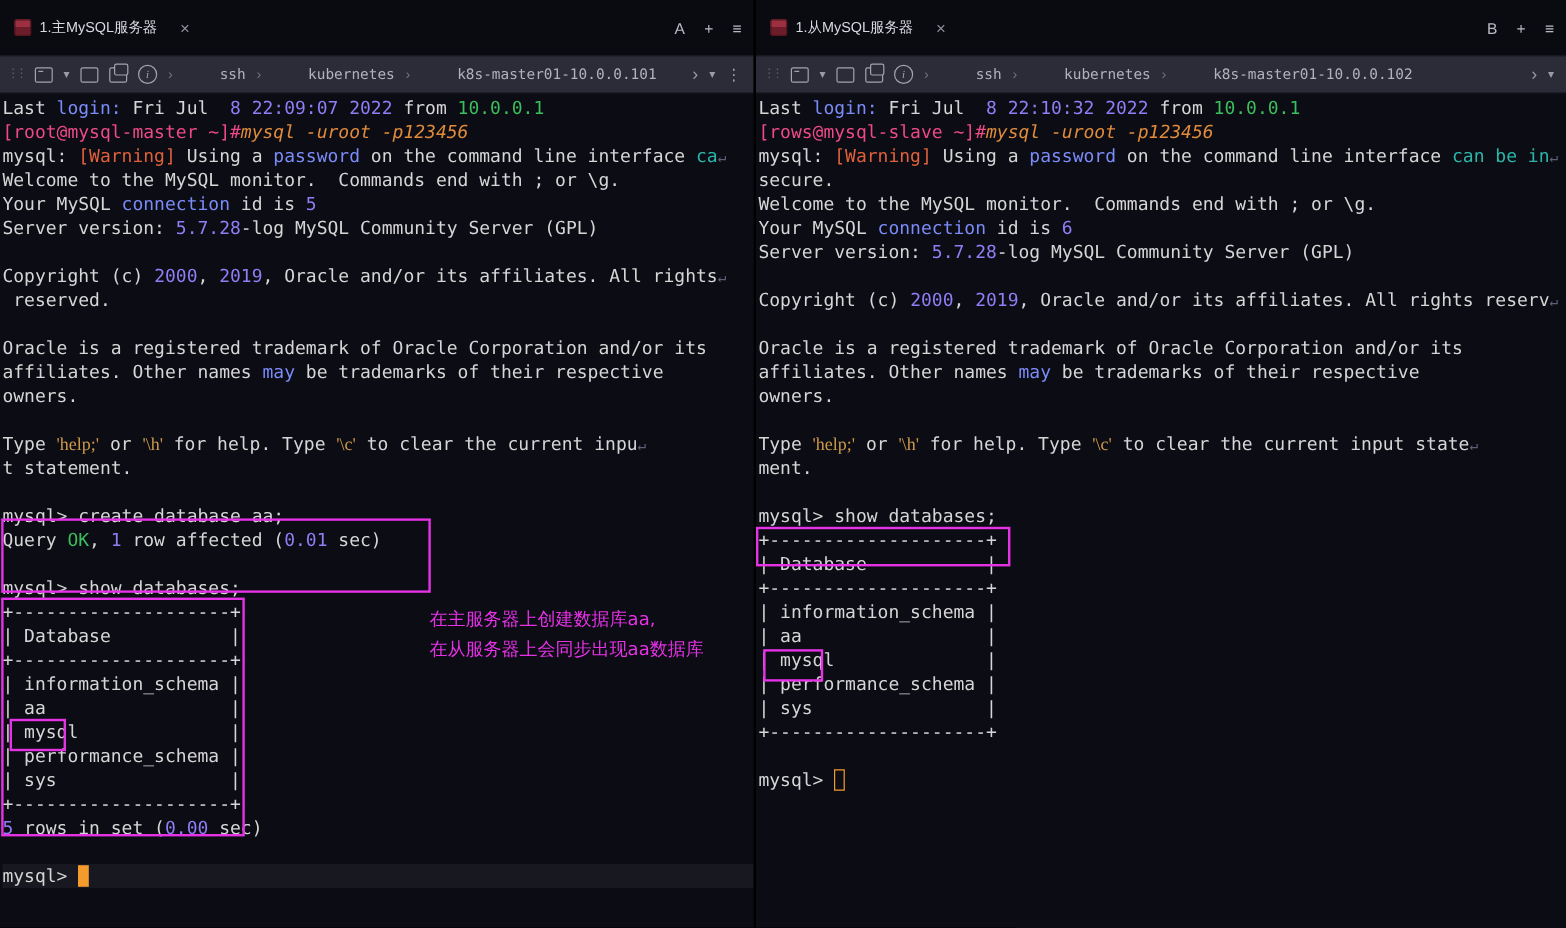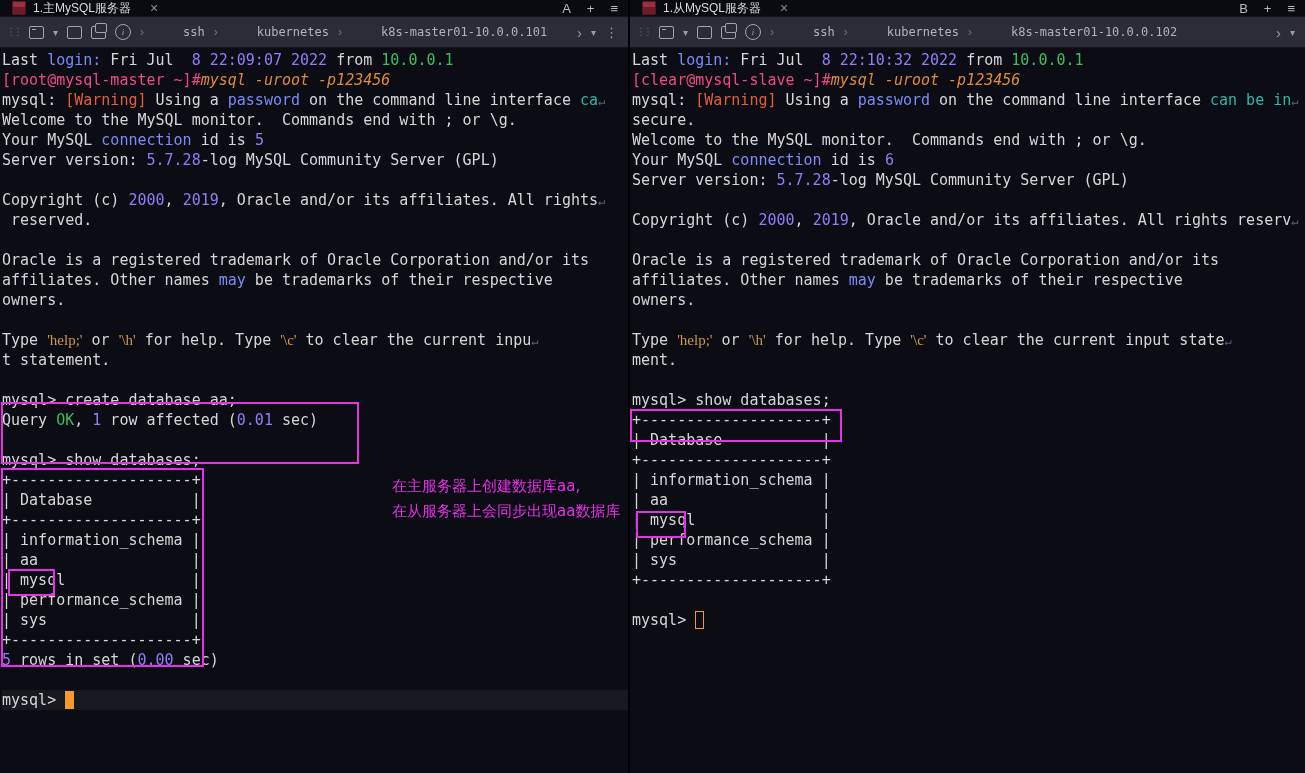--- a/index.html
+++ b/index.html
@@ -4,21 +4,21 @@
 <style>
   html,body{margin:0;padding:0;background:#000;}
   body{width:1305px;height:773px;overflow:hidden;font-family:"Liberation Sans",sans-serif;}
   .app{display:flex;width:1305px;height:773px;}
   .window{display:flex;flex-direction:column;height:773px;background:var(--terminal_bg);}
   .window.left{width:628px;}
   .window.right{width:675px;}
   .divider{width:2px;background:#000;}
 
   
-  .tabbar{height:16px;background:var(--topbar_bg);display:flex;align-items:center;flex:0 0 auto;padding:0 10px 0 6px;}
+  .tabbar{height:46px;background:var(--topbar_bg);display:flex;align-items:center;flex:0 0 auto;padding:0 10px 0 6px;}
   .tab{display:flex;align-items:center;gap:7px;height:100%;padding:0 6px;}
   .tab-icon{width:14px;height:14px;border-radius:2px;background:linear-gradient(#9c3040 45%,#6d1d2a 45%);box-shadow:inset 0 0 0 1px #54161f;flex:0 0 auto;}
   .tab-title{color:#d9d9e0;font-size:12px;white-space:nowrap;}
   .tab-close{color:#8f8f9a;font-size:14px;margin-left:12px;cursor:default;}
   .tab-controls{margin-left:auto;display:flex;align-items:center;gap:16px;color:#b9b9c3;font-size:13px;}
   .tb-btn{cursor:default;line-height:1;}
 
   
   .toolbar{height:30px;background:var(--toolbar_bg);border-top:1px solid #15151e;border-bottom:1px solid #15151e;display:flex;align-items:center;gap:9px;padding:0 10px 0 6px;flex:0 0 auto;color:#a9a9b6;}
   .handle{color:#63636f;font-size:10px;letter-spacing:-3px;line-height:1;}
@@ -47,21 +47,21 @@
   .c-w{color:var(--warning_orange);}
   .c-s{color:var(--string_orange);font-family:Liberation Serif, serif;}
   .c-t{color:var(--teal);}
   .c-r{color:var(--wrap_gray);font-size:12px;}
   .c-cur{background:var(--cursor_orange);color:transparent;}
   .c-curh{box-shadow:inset 0 0 0 1px var(--cursor_orange);color:transparent;}
 
   
   .overlay{position:absolute;inset:0;pointer-events:none;}
   .ann-box{position:absolute;border:2px solid var(--annotation);}
-  .note{position:absolute;left:392px;top:426px;color:var(--annotation);font-size:15px;line-height:25px;font-family:"DejaVu Sans",sans-serif;pointer-events:none;white-space:nowrap;}
+  .note{position:absolute;left:358px;top:426px;color:var(--annotation);font-size:15px;line-height:25px;font-family:"DejaVu Sans",sans-serif;pointer-events:none;white-space:nowrap;}
 </style>
 </head>
 <body>
 
 <div class="app">
 
   <section class="window left">
     <div class="tabbar">
       <div class="tab">
         <span class="tab-icon"></span>
@@ -168,21 +168,21 @@
       <span class="crumb">kubernetes</span>
       <span class="crumb-sep">›</span>
       <span class="crumb">k8s-master01-10.0.0.102</span>
       <span class="tspacer"></span>
       <span class="crumb-sep big">›</span>
       <span class="caret">▾</span>
     </div>
     <div class="term-wrap">
       <div class="term">
           <div class="ln"><span class="c-d">Last </span><span class="c-b">login:</span><span class="c-d"> Fri Jul  </span><span class="c-n">8 22:10:32 2022</span><span class="c-d"> from </span><span class="c-g">10.0.0.1</span></div>
-          <div class="ln"><span class="c-m">[clear@mysql-slave ~]#</span><span class="c-o">mysql -uroot -p123456</span></div>
+          <div class="ln"><span class="c-m">[rows@mysql-slave ~]#</span><span class="c-o">mysql -uroot -p123456</span></div>
           <div class="ln"><span class="c-d">mysql: </span><span class="c-w">[Warning]</span><span class="c-d"> Using a </span><span class="c-b">password</span><span class="c-d"> on the command line interface </span><span class="c-t">can be in</span><span class="c-r">↵</span></div>
           <div class="ln"><span class="c-d">secure.</span></div>
           <div class="ln"><span class="c-d">Welcome to the MySQL monitor.  Commands end with ; or \g.</span></div>
           <div class="ln"><span class="c-d">Your MySQL </span><span class="c-b">connection</span><span class="c-d"> id is </span><span class="c-n">6</span></div>
           <div class="ln"><span class="c-d">Server version: </span><span class="c-n">5.7.28</span><span class="c-d">-log MySQL Community Server (GPL)</span></div>
           <div class="ln">&nbsp;</div>
           <div class="ln"><span class="c-d">Copyright (c) </span><span class="c-n">2000</span><span class="c-d">, </span><span class="c-n">2019</span><span class="c-d">, Oracle and/or its affiliates. All rights reserv</span><span class="c-r">↵</span></div>
           <div class="ln">&nbsp;</div>
           <div class="ln"><span class="c-d">Oracle is a registered trademark of Oracle Corporation and/or its</span></div>
           <div class="ln"><span class="c-d">affiliates. Other names </span><span class="c-b">may</span><span class="c-d"> be trademarks of their respective</span></div>

